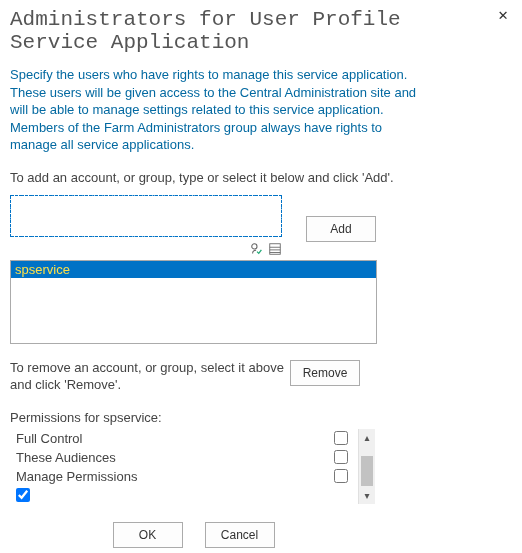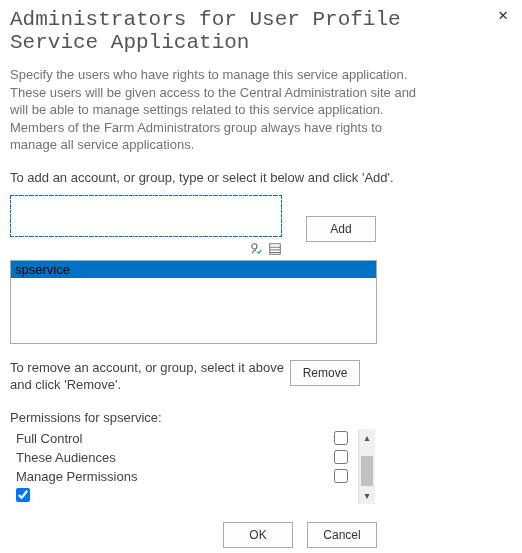--- a/index.html
+++ b/index.html
@@ -27,21 +27,21 @@
   .close-x {
     font-size: 16px;
     color: #333;
     cursor: pointer;
     padding: 0 4px;
     line-height: 1;
   }
   .desc {
     margin-top: 12px;
     line-height: 1.35;
-    color: #737373;
+    color: #0369a1;
     max-width: 420px;
   }
   .instr {
     margin-top: 16px;
   }
   .add-row {
     margin-top: 10px;
     display: flex;
     align-items: center;
   }
@@ -93,21 +93,21 @@
     overflow: auto;
     background: #fff;
   }
   .list-item {
     padding: 1px 4px;
     font-size: 13px;
     cursor: default;
   }
   .list-item.selected {
     background: #0072c6;
-    color: #000000;
+    color: #fde047;
   }
   .remove-row {
     margin-top: 16px;
     display: flex;
     align-items: flex-start;
   }
   .remove-text {
     flex: 1;
     max-width: 280px;
     line-height: 1.3;
@@ -162,22 +162,22 @@
     position: absolute;
     left: 2px; right: 2px;
     top: 10px;
     height: 30px;
     background: #c2c2c2;
   }
   .dlg-buttons {
     margin-top: 18px;
     width: 367px;
     display: flex;
-    justify-content: flex-end;
-    gap: 14px;
+    justify-content: center;
+    gap: 22px;
   }
 </style>
 </head>
 <body>
 
 <div class="dlg-header">
   <h1 class="dlg-title">Administrators for User Profile Service Application</h1>
   <span class="close-x">✕</span>
 </div>
 

